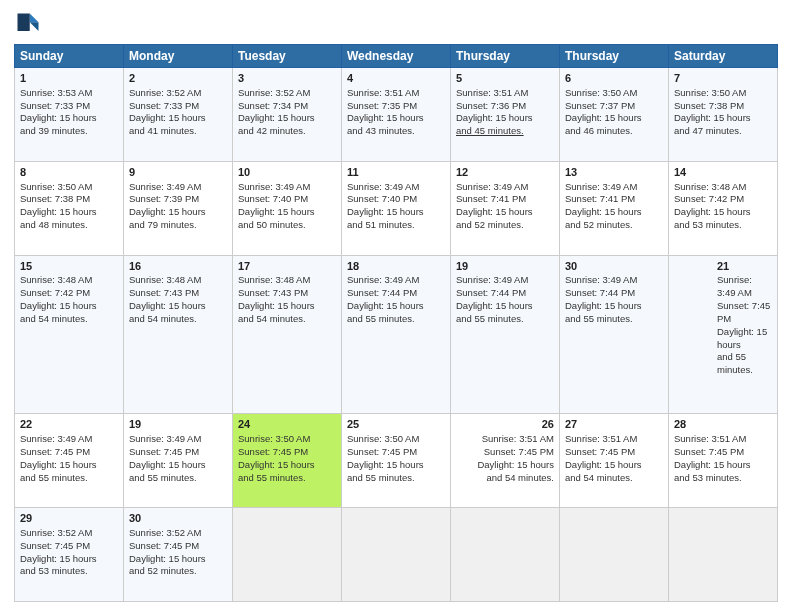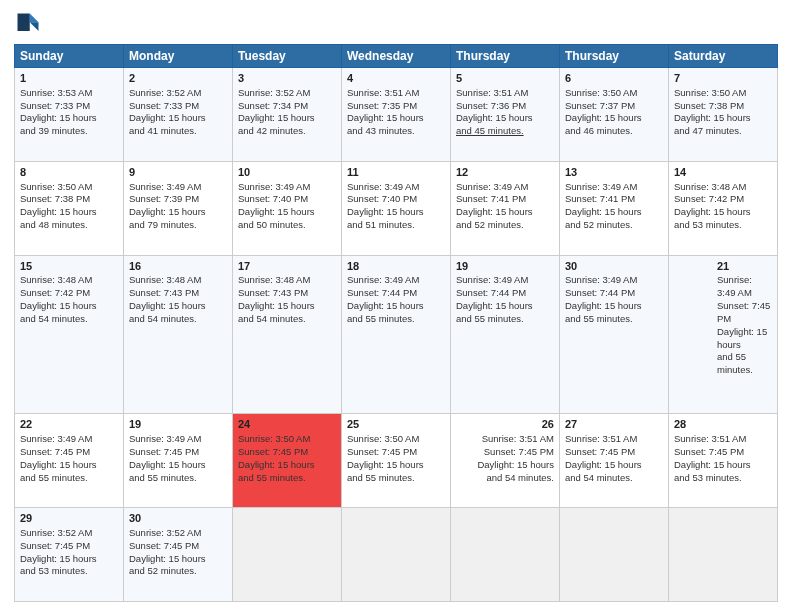--- a/index.html
+++ b/index.html
@@ -294,21 +294,21 @@
             <span style="display: block;">Daylight: 15 hours</span>
             <span style="display: block;">and 55 minutes.</span>
           </td>
           <td style="background: rgb(255, 255, 255);">
             <span class="day-num">19</span>
             <span style="display: block;">Sunrise: 3:49 AM</span>
             <span style="display: block;">Sunset: 7:45 PM</span>
             <span style="display: block;">Daylight: 15 hours</span>
             <span style="display: block;">and 55 minutes.</span>
           </td>
-          <td style="background: #ef4444;">
+          <td style="background: #bef264;">
             <span class="day-num">24</span>
             <span style="display: block;">Sunrise: 3:50 AM</span>
             <span style="display: block;">Sunset: 7:45 PM</span>
             <span style="display: block;">Daylight: 15 hours</span>
             <span style="display: block;">and 55 minutes.</span>
           </td>
           <td style="background: rgb(255, 255, 255);">
             <span class="day-num">25</span>
             <span style="display: block;">Sunrise: 3:50 AM</span>
             <span style="display: block;">Sunset: 7:45 PM</span>

